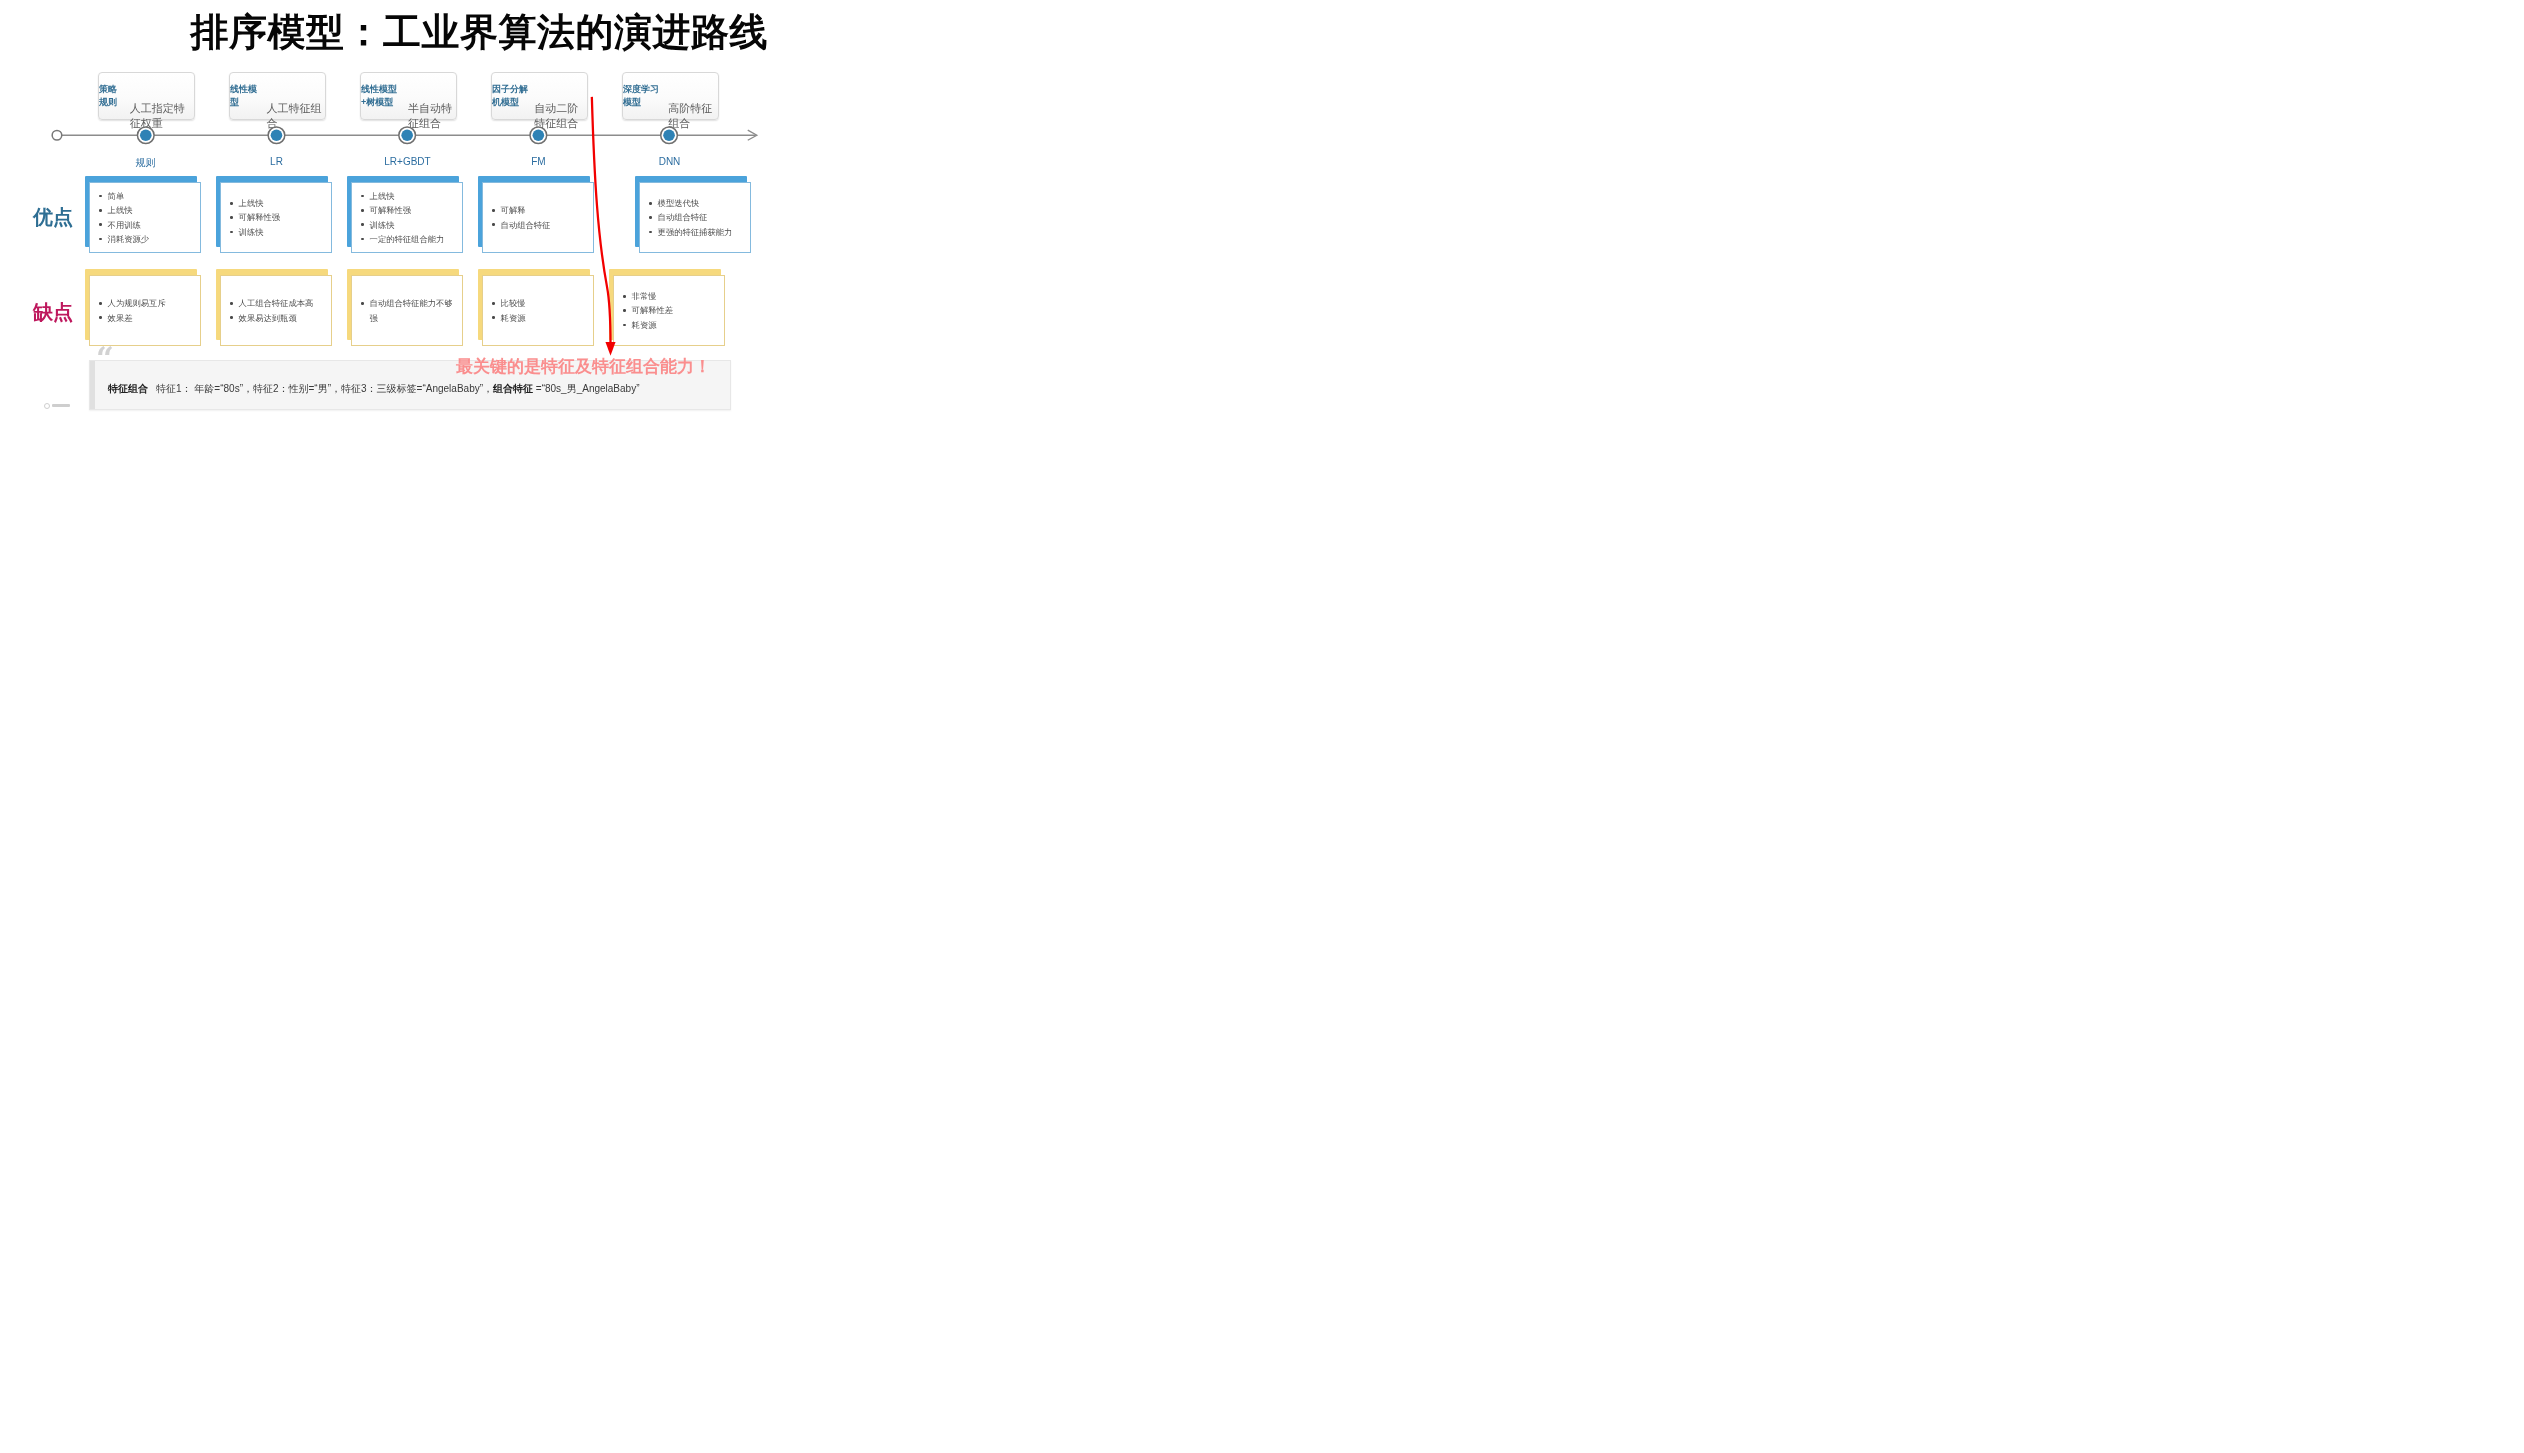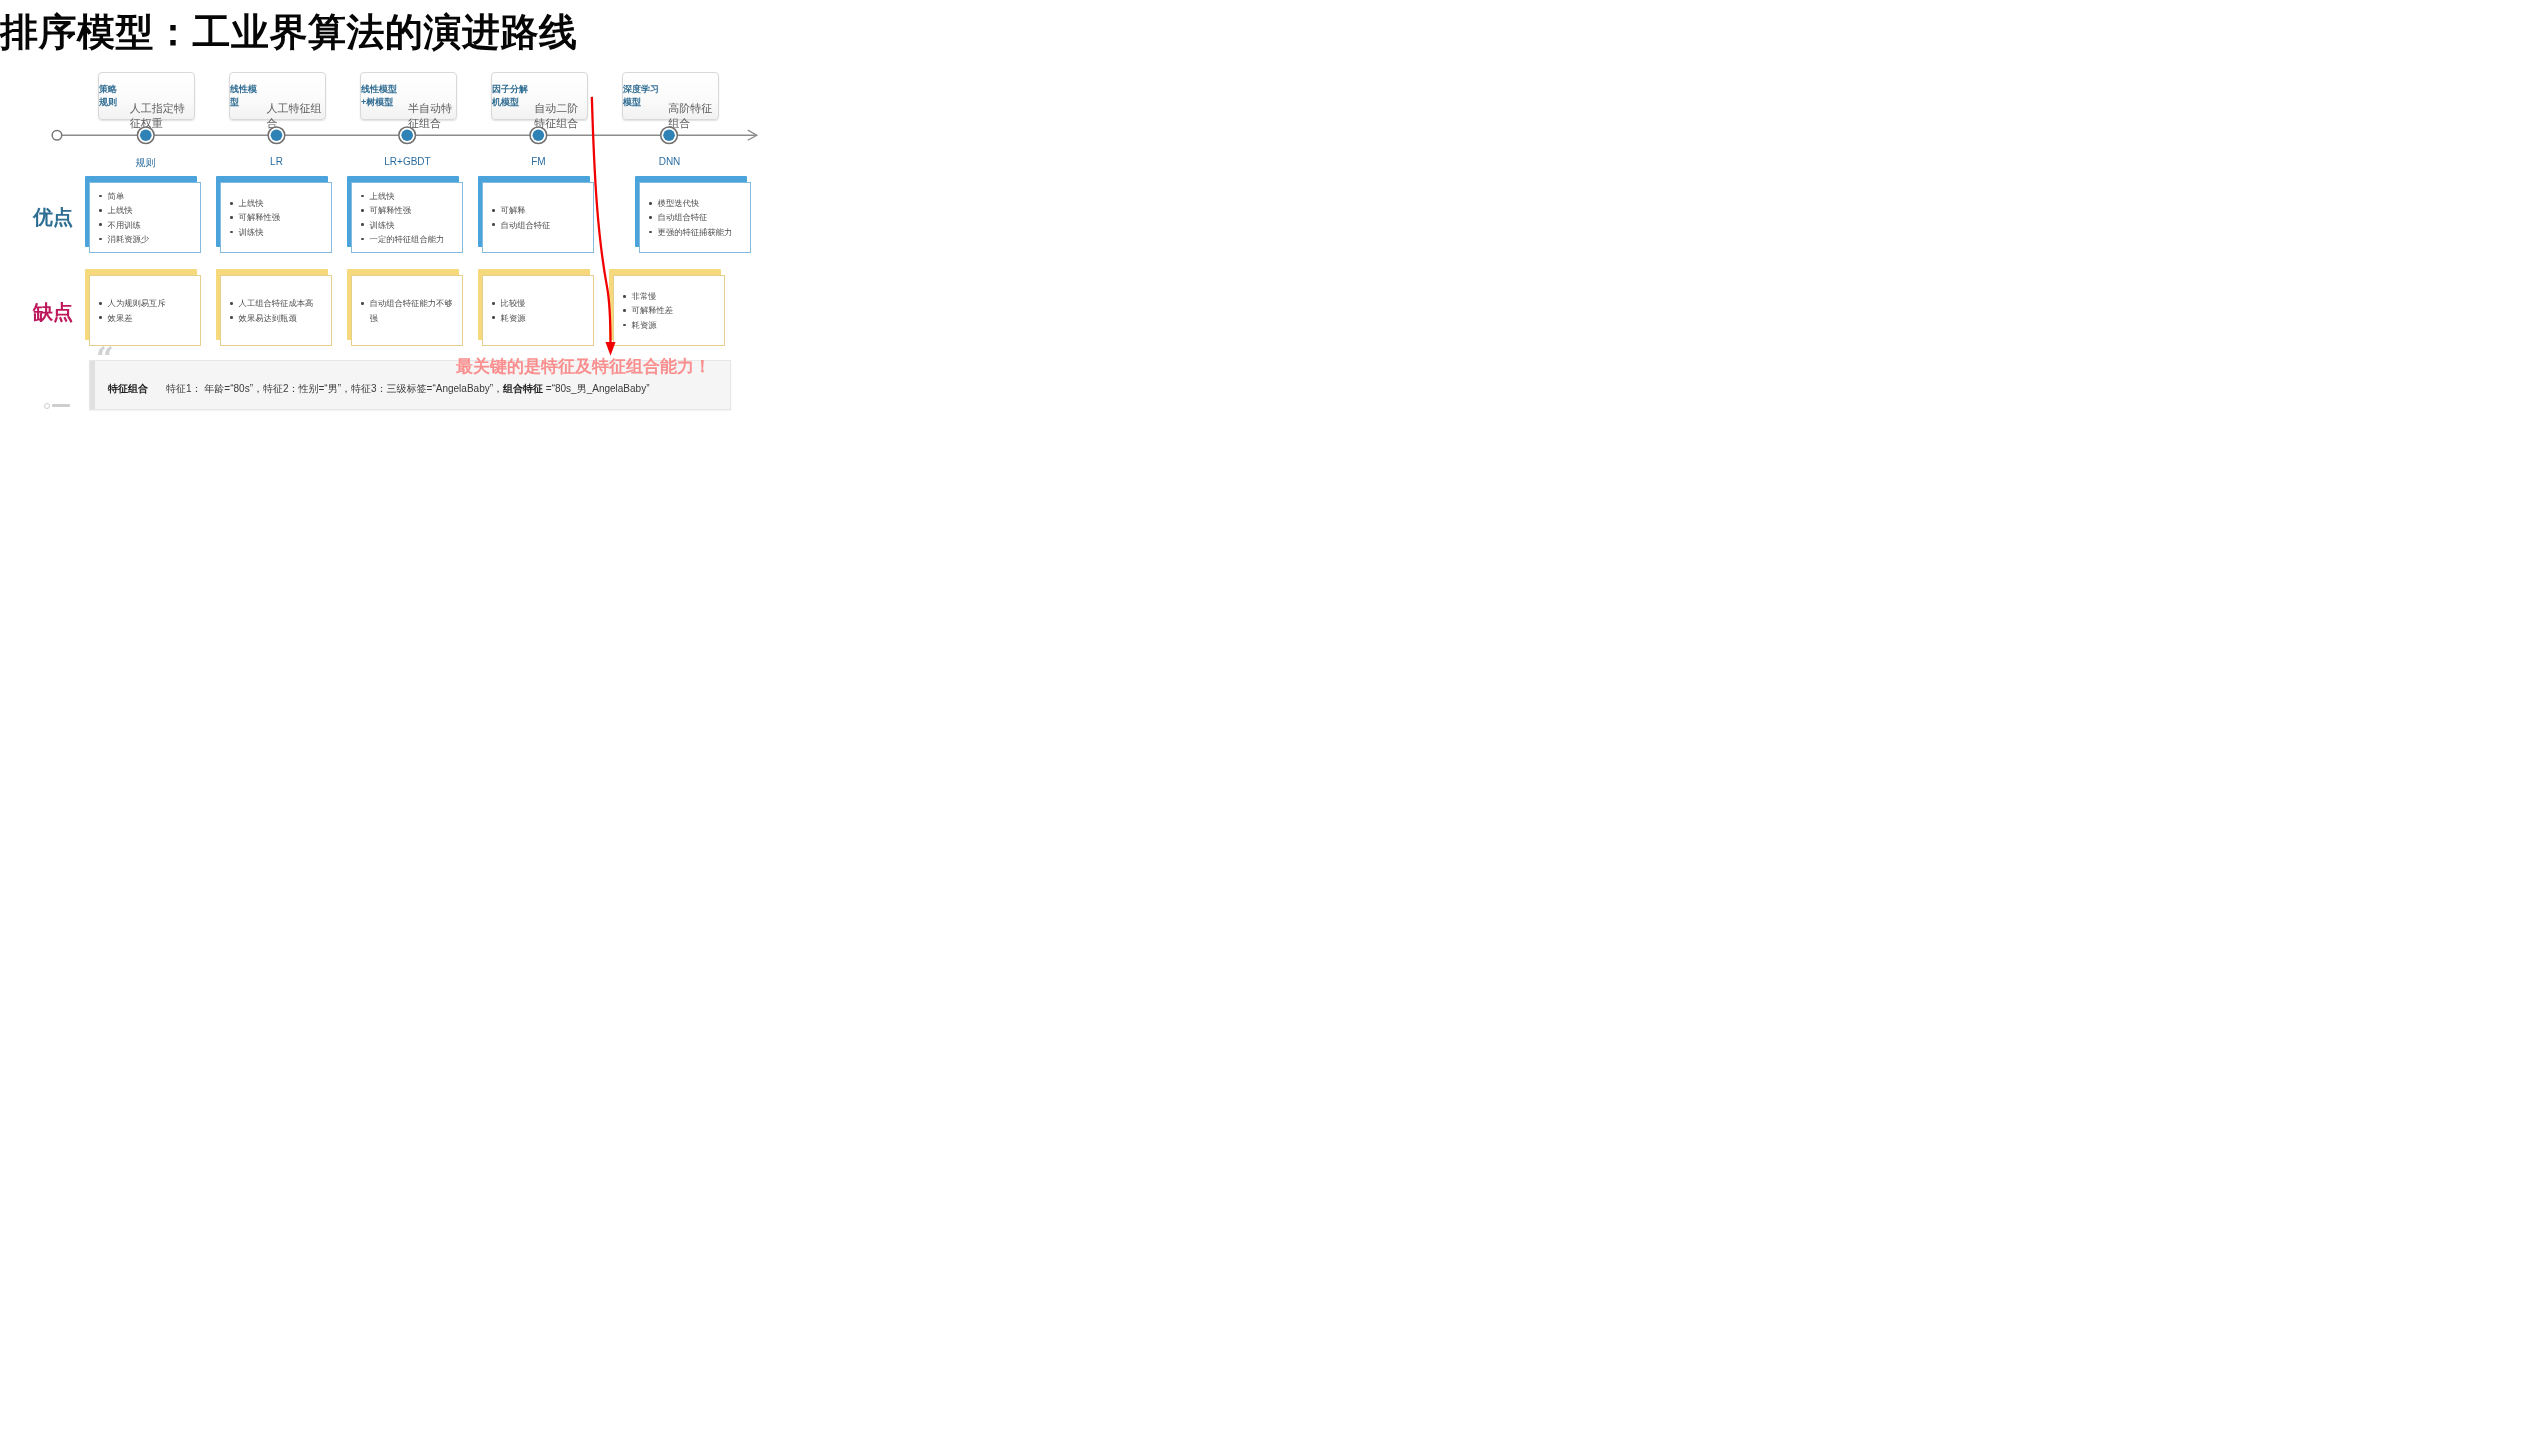--- a/index.html
+++ b/index.html
@@ -4,21 +4,21 @@
 <style>
   html,body{margin:0;padding:0;background:#ffffff;}
   .stage{
     position:relative; width:781px; height:439px; overflow:hidden;
     background:#ffffff;
     font-family:"Liberation Sans","DejaVu Sans",sans-serif;
   }
   
   .page-title{
     position:absolute; left:0; top:7px; width:768px;
-    text-align:left; font-size:38px; font-weight:800; color:#060606;
+    text-align:right; font-size:38px; font-weight:800; color:#060606;
     letter-spacing:0.5px; white-space:nowrap;
   }
   
   .model-box{
     position:absolute; top:72px; width:95px; height:46px;
     background:linear-gradient(180deg,#ffffff 0%,#fbfbfb 55%,#f2f2f2 100%);
     border:0.5px solid #d8d8d8; border-radius:4px;
     box-shadow:0 1px 1.5px rgba(0,0,0,.12);
     display:flex; flex-direction:row; align-items:center; justify-content:center;
     gap:4.5px;
@@ -74,21 +74,21 @@
   .quote-mark{
     position:absolute; left:96px; top:344px; z-index:12;
     font-family:"DejaVu Serif","Liberation Serif",serif;
     font-size:31px; font-weight:700; color:#d2d2d2; line-height:1;
   }
   .quote-text{
     position:absolute; left:108px; top:382px; z-index:12;
     font-size:10px; color:#3a3a3a; white-space:nowrap;
   }
   .quote-text .seg-bold{font-weight:700; color:#1f1f1f;}
-  .quote-text .lead{margin-right:18px;}
+  .quote-text .lead{margin-right:8px;}
   
   .watermark{position:absolute; left:44px; top:402px; width:30px; height:6px; opacity:.5; z-index:1;}
   .watermark .wm-ring{position:absolute; left:0; top:0.5px; width:4px; height:4px; border:1px solid #9e9e9e; border-radius:50%;}
   .watermark .wm-bar{position:absolute; left:8px; top:1.5px; width:18px; height:3px; background:#9e9e9e; border-radius:1px;}
 </style>
 </head>
 <body>
 
 <div class="stage">
 

